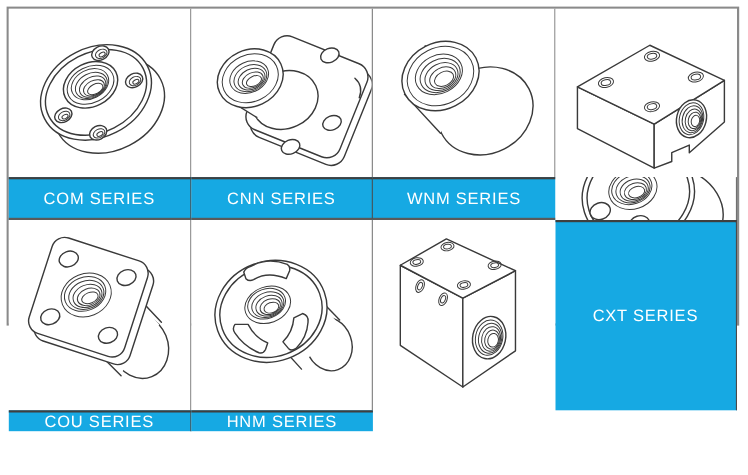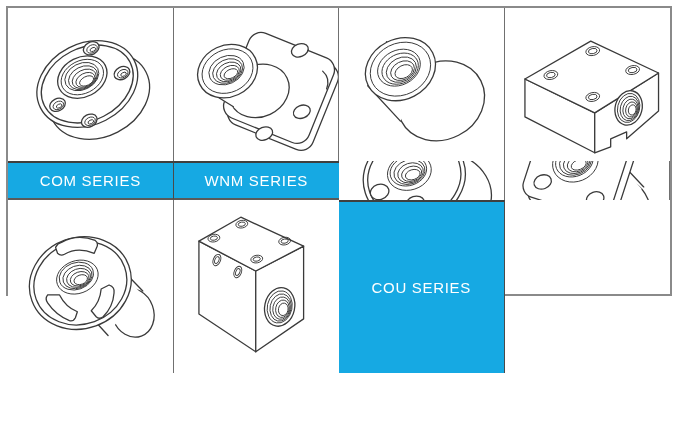--- a/index.html
+++ b/index.html
@@ -124,20 +124,21 @@
       <ellipse class="ln wh" cx="124" cy="99" rx="13.5" ry="17.5" transform="rotate(14 124 99)"></ellipse>
       <ellipse class="th" cx="124" cy="99" rx="11" ry="14.8" transform="rotate(14 124 99)"></ellipse>
       <ellipse class="th" cx="124.9" cy="99.5" rx="9.2" ry="12.4" transform="rotate(14 124.9 99.5)"></ellipse>
       <ellipse class="th" cx="125.8" cy="100" rx="7.4" ry="10" transform="rotate(14 125.8 100)"></ellipse>
       <ellipse class="th" cx="126.7" cy="100.5" rx="5.6" ry="7.6" transform="rotate(14 126.7 100.5)"></ellipse>
       <ellipse class="th" cx="127.6" cy="101" rx="3.8" ry="5.2" transform="rotate(14 127.6 101)"></ellipse>
     </svg>
   </div>
 
   <div class="label">COM SERIES</div>
+  <div class="label">CNN SERIES</div>
   <div class="label lastcol">WNM SERIES</div>
 
   <div class="fig">
     <svg width="166" height="171" viewBox="0 0 166 171">
       <path class="ln wh" d="M 116 58 C 146 66 160 92 151 114 C 143 134 122 142 105 135 L 91 128 L 94 60 Z"></path>
       <ellipse class="ln wh" cx="76" cy="82" rx="52" ry="46" transform="rotate(-18 76 82)"></ellipse>
       <ellipse class="ln" cx="76" cy="82" rx="47.5" ry="41.5" transform="rotate(-18 76 82)"></ellipse>
       <ellipse class="ln wh" cx="75" cy="43" rx="9.5" ry="7.6" transform="rotate(-18 75 43)"></ellipse>
       <ellipse class="ln wh" cx="106" cy="55" rx="9.5" ry="7.6" transform="rotate(-18 106 55)"></ellipse>
       <ellipse class="ln wh" cx="41" cy="97" rx="9.5" ry="7.6" transform="rotate(-18 41 97)"></ellipse>
@@ -217,15 +218,17 @@
       </g>
       <ellipse class="ln wh" cx="106" cy="106" rx="15" ry="19.5" transform="rotate(12 106 106)"></ellipse>
       <ellipse class="th" cx="106" cy="106" rx="12.4" ry="16.3" transform="rotate(12 106 106)"></ellipse>
       <ellipse class="th" cx="106.9" cy="106.6" rx="10.5" ry="13.8" transform="rotate(12 106.9 106.6)"></ellipse>
       <ellipse class="th" cx="107.8" cy="107.2" rx="8.6" ry="11.3" transform="rotate(12 107.8 107.2)"></ellipse>
       <ellipse class="th" cx="108.7" cy="107.8" rx="6.7" ry="8.8" transform="rotate(12 108.7 107.8)"></ellipse>
       <ellipse class="th" cx="109.6" cy="108.4" rx="4.8" ry="6.3" transform="rotate(12 109.6 108.4)"></ellipse>
     </svg>
   </div>
 
+  <div class="label bottomrow">CXT SERIES</div>
   <div class="label bottomrow">COU SERIES</div>
+  <div class="label bottomrow lastcol">HNM SERIES</div>
 
 </div>
 
 </body></html>

